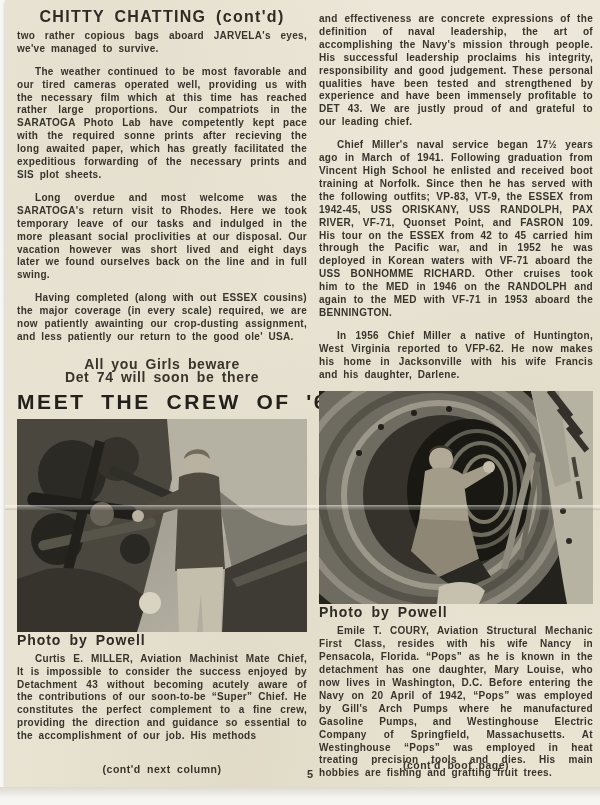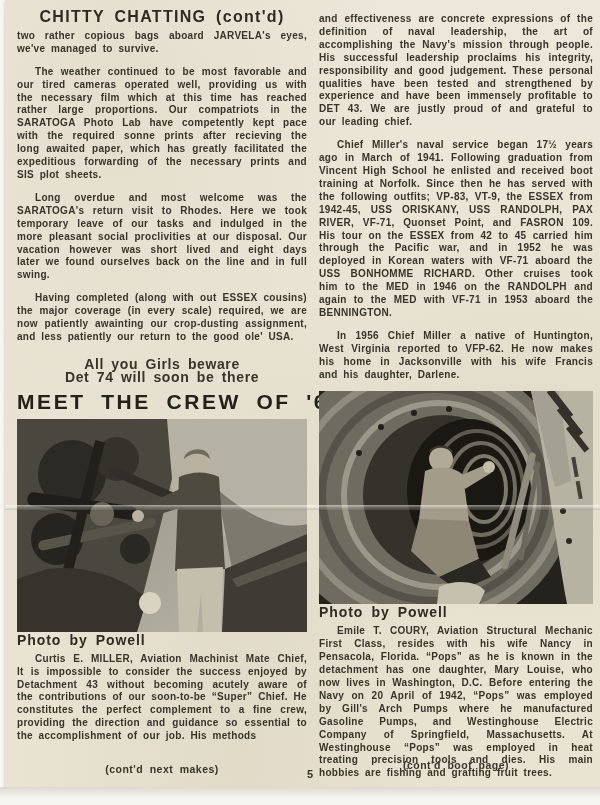--- a/index.html
+++ b/index.html
@@ -176,20 +176,20 @@
         <circle cx="244" cy="120" r="3" fill="#2c2a24"></circle>
         <circle cx="250" cy="150" r="3" fill="#2c2a24"></circle>
 
         <path d="M120,196 C136,188 158,190 166,200 L160,213 L118,213 Z" fill="#c6c0ae"></path>
       </svg>
     </div>
     <div class="caption">Photo by Powell</div>
     <p class="para bio">Emile T. COURY, Aviation Structural Mechanic First Class, resides with his wife Nancy in Pensacola, Florida.  “Pops” as he is known in the detachment has one daughter, Mary Louise, who now lives in Washington, D.C.  Before entering the Navy on 20 April of 1942, “Pops” was employed by Gill's Arch Pumps where he manufactured Gasoline Pumps, and Westinghouse Electric Company of Springfield, Massachusetts.  At Westinghouse “Pops” was employed in heat treating precision tools and dies. His main hobbies are fishing and grafting fruit trees.</p>
   </div>
 
-  <div class="footerline footer-left">(cont'd next makes)</div>
+  <div class="footerline footer-left">(cont'd next column)</div>
   <div class="page-number">5</div>
   <div class="footerline footer-right">(cont'd boot page)</div>
 
   <div class="crease"></div>
 </div>
 
 <div class="backdrop-strip"></div>
 
 </body></html>

